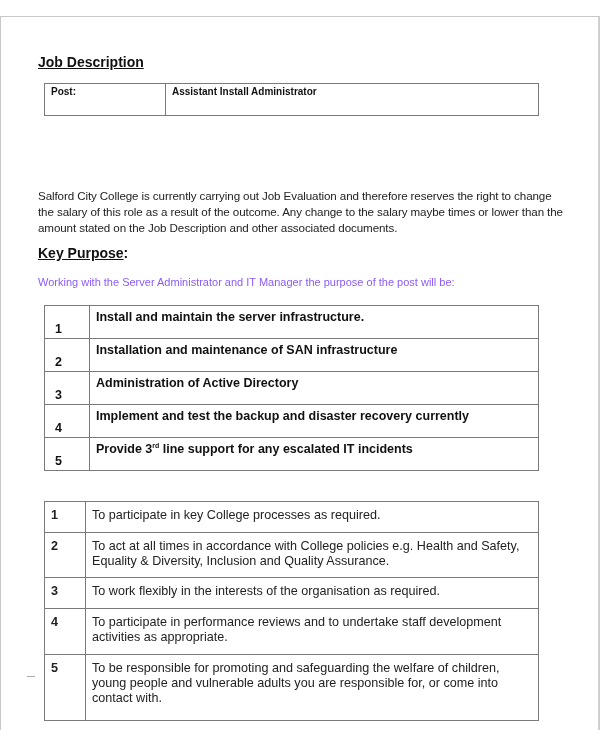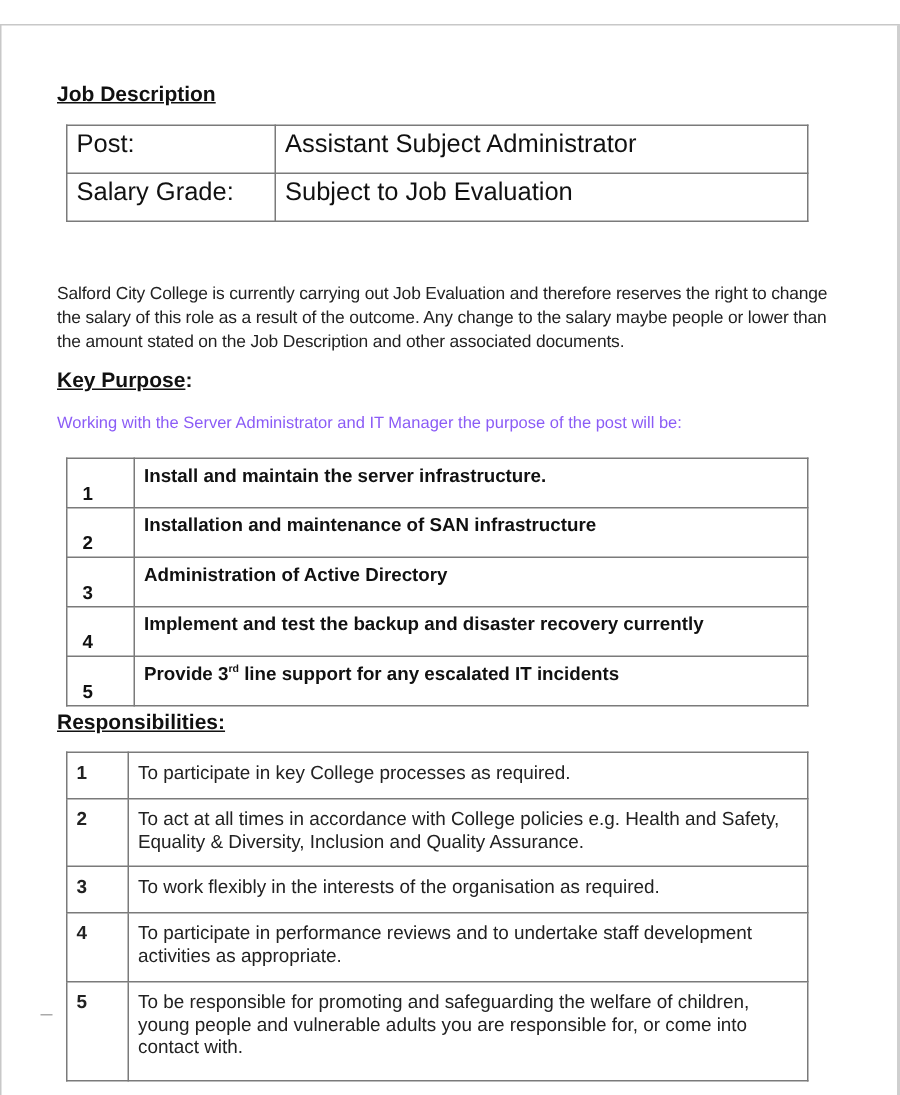--- a/index.html
+++ b/index.html
@@ -6,21 +6,21 @@
   body { width: 600px; height: 730px; position: relative; overflow: hidden;
          font-family: "Liberation Sans", sans-serif; color: #111; }
   .page { position: absolute; left: 0; top: 16px; width: 597px; height: 727px;
           border: 1px solid #c8c8c8; border-right: 2px solid #cfcfcf; border-bottom: 2px solid #cfcfcf; background: #fff; }
   .heading { position: absolute; left: 37px; font-weight: bold; font-size: 14px; }
   .heading .u { text-decoration: underline; }
   #title { top: 37px; }
   table { position: absolute; border-collapse: collapse; }
   td { border: 1.5px solid #7a7a7a; vertical-align: top; font-size: 13px; }
   #info { left: 43px; top: 66px; width: 495px; }
-  #info td { height: 29px; padding: 2px 22px 0 6px; font-weight: normal; font-size: 17px; }
+  #info td { height: 29px; padding: 2px 4px 0 6px; font-weight: bold; font-size: 10px; }
   #info td.k { width: 110px; }
   #note { position: absolute; left: 37px; top: 171px; width: 530px; font-size: 11.6px; line-height: 16px; color: #222; letter-spacing: -0.1px; }
   #kp { top: 228px; }
   #kp-intro { position: absolute; left: 37px; top: 259px; font-size: 11px; color: #8b5cf6; }
   #purpose { left: 43px; top: 288px; width: 495px; }
   #purpose td { height: 28px; font-weight: bold; font-size: 12.5px; }
   #purpose td.n { width: 28px; vertical-align: bottom; padding: 0 6px 2px 10px; }
   #purpose td.t { padding: 4px 6px 0 6px; margin-top: 34px; }
   sup { font-size: 7px; }
   #resp-h { top: 456px; }
@@ -40,30 +40,26 @@
 <div class="page">
 
   <div id="title" class="heading">
     <span class="u">Job Description</span>
   </div>
 
   <table id="info">
     <tbody>
         <tr>
       <td class="k">Post:</td>
-      <td>Assistant Subject Administrator</td>
-    </tr>
-    <tr>
-      <td class="k">Salary Grade:</td>
-      <td>Subject to Job Evaluation</td>
+      <td>Assistant Install Administrator</td>
     </tr>
   </tbody>
     </table>
 
-  <div id="note">Salford City College is currently carrying out Job Evaluation and therefore reserves the right to change the salary of this role as a result of the outcome.  Any change to the salary maybe people or lower than the amount stated on the Job Description and other associated documents.</div>
+  <div id="note">Salford City College is currently carrying out Job Evaluation and therefore reserves the right to change the salary of this role as a result of the outcome.  Any change to the salary maybe times or lower than the amount stated on the Job Description and other associated documents.</div>
 
   <div id="kp" class="heading"><span class="u">Key Purpose</span><span>:</span></div>
 
   <div id="kp-intro">Working with the Server Administrator and IT Manager the purpose of the post will be:</div>
 
   <table id="purpose">
     <tbody>
         <tr>
       <td class="n">1</td>
       <td class="t">Install and maintain the server infrastructure.</td>
@@ -80,23 +76,20 @@
       <td class="n">4</td>
       <td class="t">Implement and test the backup and disaster recovery currently</td>
     </tr>
     <tr>
       <td class="n">5</td>
       <td class="t"><span>Provide 3</span><sup>rd</sup><span> line support for any escalated IT incidents</span></td>
     </tr>
   </tbody>
     </table>
 
-  <div id="resp-h" class="heading">
-    <span class="u">Responsibilities:</span>
-  </div>
 
   <table id="resp">
     <tbody>
         <tr class="r1">
       <td class="n">1</td>
       <td>To participate in key College processes as required.</td>
     </tr>
     <tr class="r2">
       <td class="n">2</td>
       <td>To act at all times in accordance with College policies e.g. Health and Safety, Equality &amp; Diversity, Inclusion and Quality Assurance.</td>

